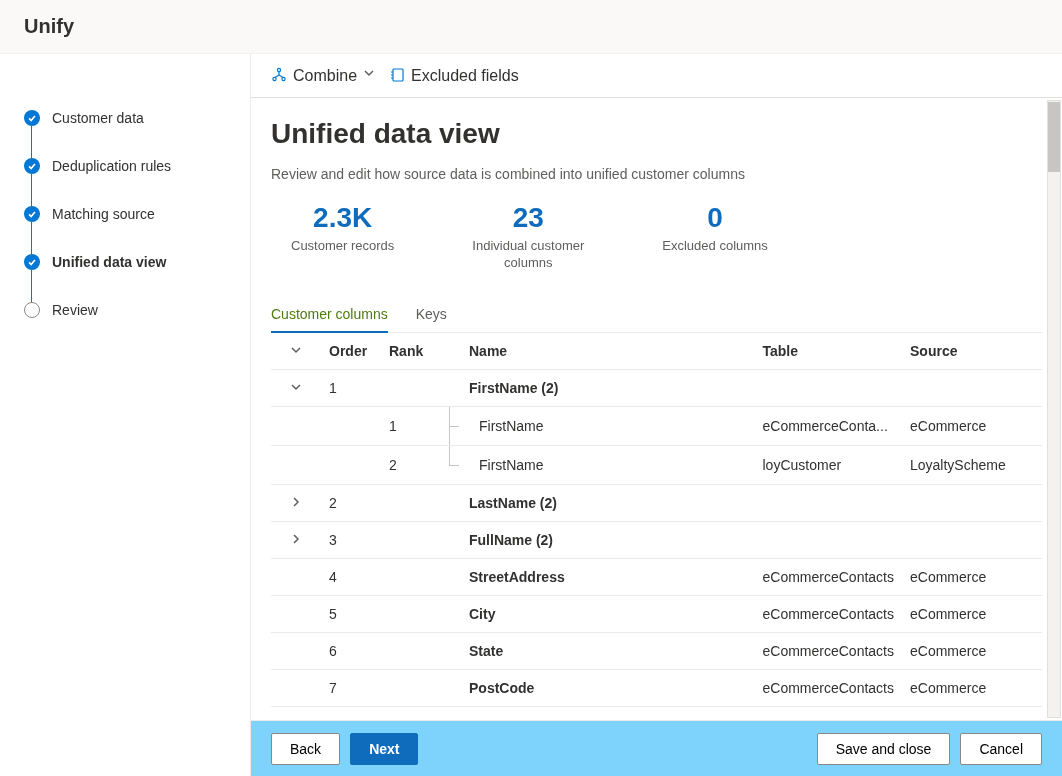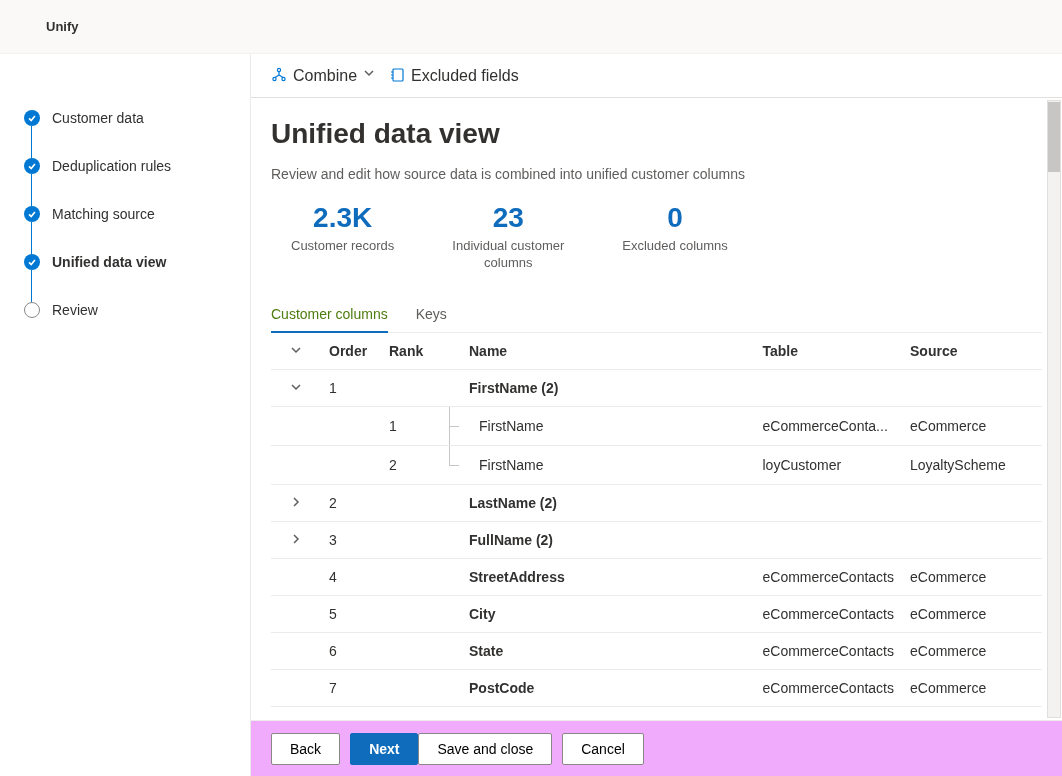--- a/index.html
+++ b/index.html
@@ -1,19 +1,19 @@
 <!DOCTYPE html>
 <html><head>
 <meta charset="utf-8">
 <style>
   * { box-sizing: border-box; margin: 0; padding: 0; }
   html, body { width: 1062px; height: 776px; overflow: hidden; font-family: "Segoe UI", Arial, sans-serif; font-size: 14px; color: #323130; background: #fff; }
 
   .hdr { height: 54px; background: #faf9f8; border-bottom: 1px solid #f3f2f1; display: flex; align-items: center; padding: 0 24px; }
-  .hdr-title { font-size: 13px; font-weight: 600; margin-left: 22px; }
+  .hdr-title { font-size: 20px; font-weight: 600; }
 
   .shell { display: flex; height: calc(100% - 54px); }
 
   .sidebar { width: 250px; padding: 40px 0 0 0; }
   .steps { list-style: none; position: relative; }
   .step { display: flex; align-items: center; padding: 6px 0 6px 24px; position: relative; height: 48px; cursor: pointer; }
   .step:not(:last-child)::after {
     content: ""; position: absolute; left: 31px; top: 32px; width: 1px; height: 36px; background: #0078d4;
   }
   .step:last-child::before { content: none; }
@@ -29,21 +29,21 @@
   .cmd { display: flex; align-items: flex-start; gap: 6px; color:#323130; cursor:pointer; font-size:16px; }
   .cmd .ico { width:16px; height:16px; color:#0078d4; display:flex; align-items:center; justify-content:center; }
   .cmd .chev { width:12px; height:12px; color:#605e5c; display:flex; align-items:center; justify-content:center;}
 
   .main-scroll { flex: 1; overflow: hidden; position: relative; }
   .main { height: 100%; overflow-y: auto; padding: 0 20px 20px 20px; }
 
   .title { font-size: 28px; font-weight:600; margin-top: 20px; }
   .subtitle { font-size: 14px; color:#605e5c; margin-top: 16px; margin-bottom: 22px; }
 
-  .stats { display:flex; gap: 44px; margin-bottom: 26px; margin-left: 20px;}
+  .stats { display:flex; gap: 64px; margin-bottom: 26px; margin-left: 20px;}
   .stat { text-align:center; max-width:140px;}
   .stat-v { font-size: 28px; font-weight:600; color:#0f6cbd; line-height:1; margin-bottom:6px;}
   .stat-l { font-size: 13px; color:#605e5c; line-height:1.3;}
 
   .tabs { display:flex; gap: 28px; border-bottom:1px solid #edebe9;}
   .tab { padding: 8px 0 10px 0; font-size:14px; color:#605e5c; cursor:pointer; position:relative;}
   .tab.active { color:#4d7c0f; font-weight:400;}
   .tab.active::after { content:""; position:absolute; left:0; right:0; bottom:-1px; height:2px; background:#0f6cbd;}
 
   table.cols { width:100%; border-collapse: collapse; }
@@ -57,21 +57,21 @@
   .th-source, .td-source { width:140px; color:#605e5c; font-size:13px;}
   .grp .td-name { font-weight:600; }
   .child .td-name { padding-left: 18px; font-weight:400;}
   .chev-ico { width:12px; height:12px; color:#605e5c; display:inline-flex;}
   .tree-col { width: 20px; padding:0 !important; }
   .tree { position:relative; height: 38px;}
   .tree::before { content:""; position:absolute; left:8px; top:0; bottom:50%; width:1px; background:#c8c6c4;}
   .tree::after { content:""; position:absolute; left:8px; top:50%; width:10px; height:1px; background:#c8c6c4;}
   .tree.cont::before { bottom:0; }
 
-  .footer { height: 56px; border-top: 1px solid #edebe9; display:flex; align-items:center; padding: 0 20px; background:#f0abfc;}
+  .footer { height: 56px; border-top: 1px solid #edebe9; display:flex; align-items:center; justify-content:space-between; padding: 0 20px; background:#7dd3fc;}
   .f-left { display:flex; gap:10px;}
   .f-right { display:flex; gap:10px;}
   .btn { height:32px; padding: 0 18px; border:1px solid #8a8886; background:#fff; border-radius:2px; font-size:14px; cursor:pointer; display:flex; align-items:center;}
   .btn.primary { background:#0f6cbd; border-color:#0f6cbd; color:#fff; font-weight:600;}
 
   .vscrollbar { position:absolute; right:1px; top:2px; bottom:2px; width:14px; }
   .vscroll-track { width:14px; height:100%; background:#f3f2f1; border:1px solid #e1dfdd;}
   .vscroll-thumb { position:absolute; right:1px; top:2px; width:12px; height:70px; background:#c8c6c4; }
 
 </style>

